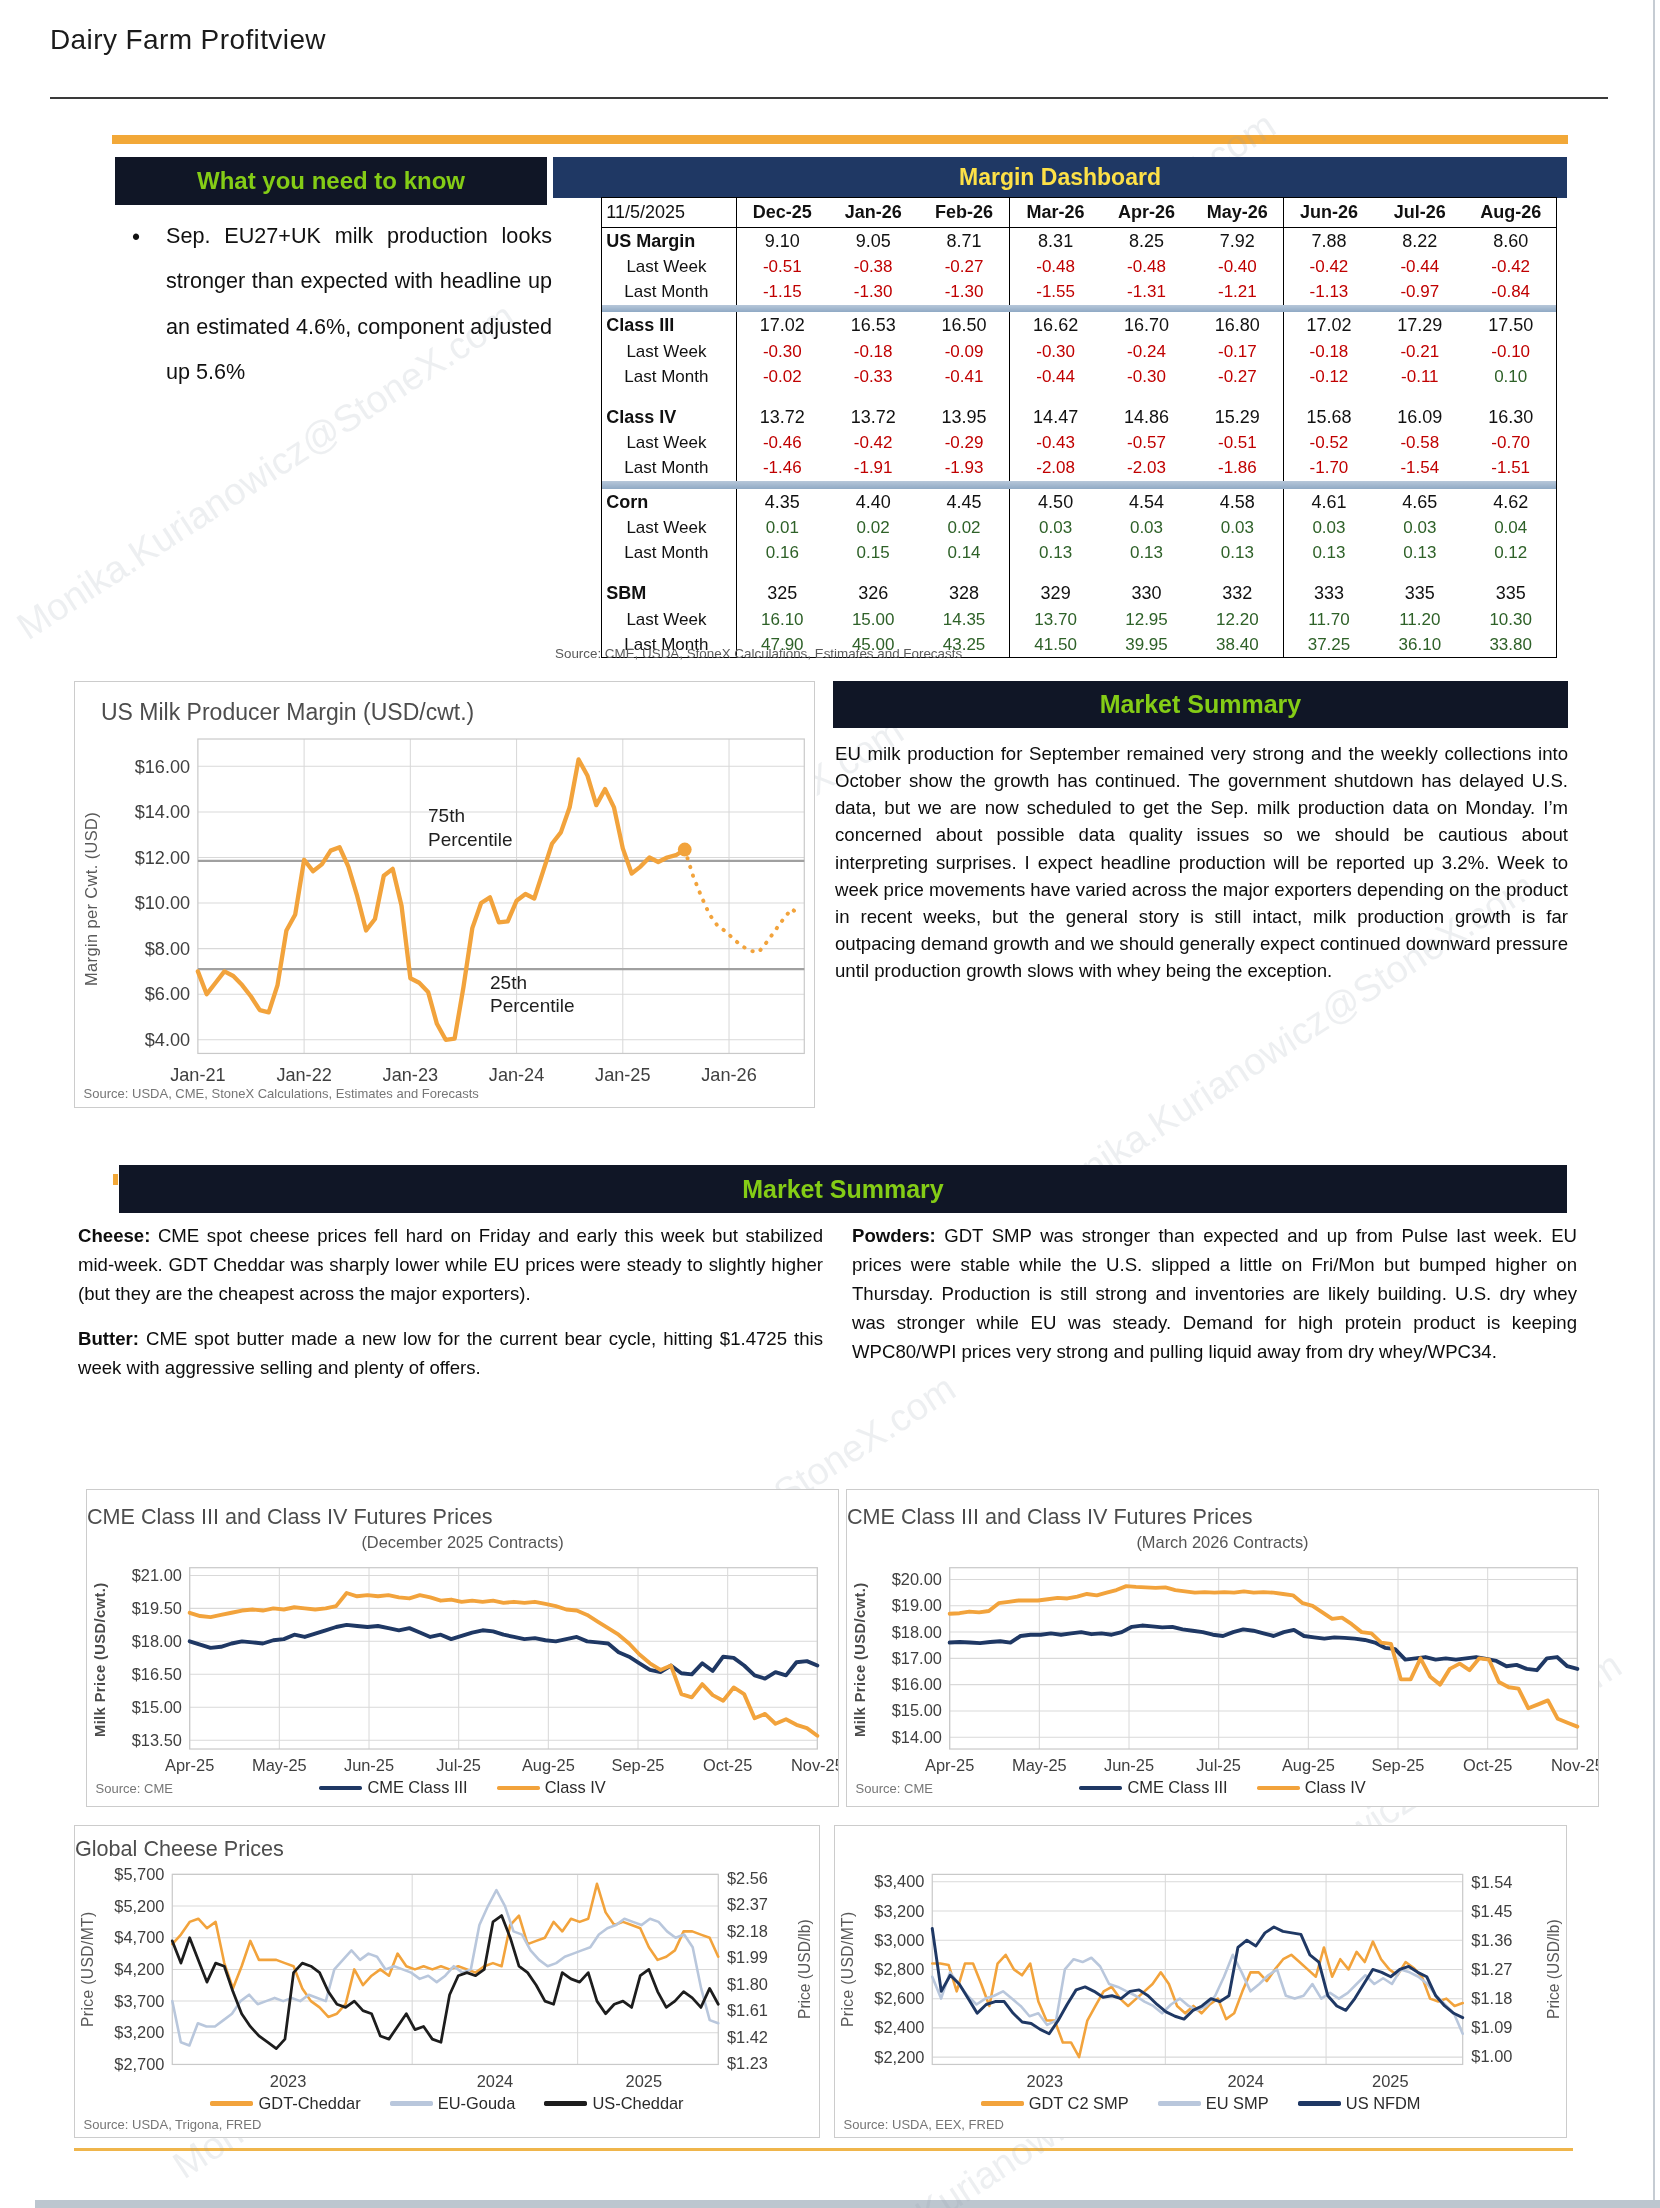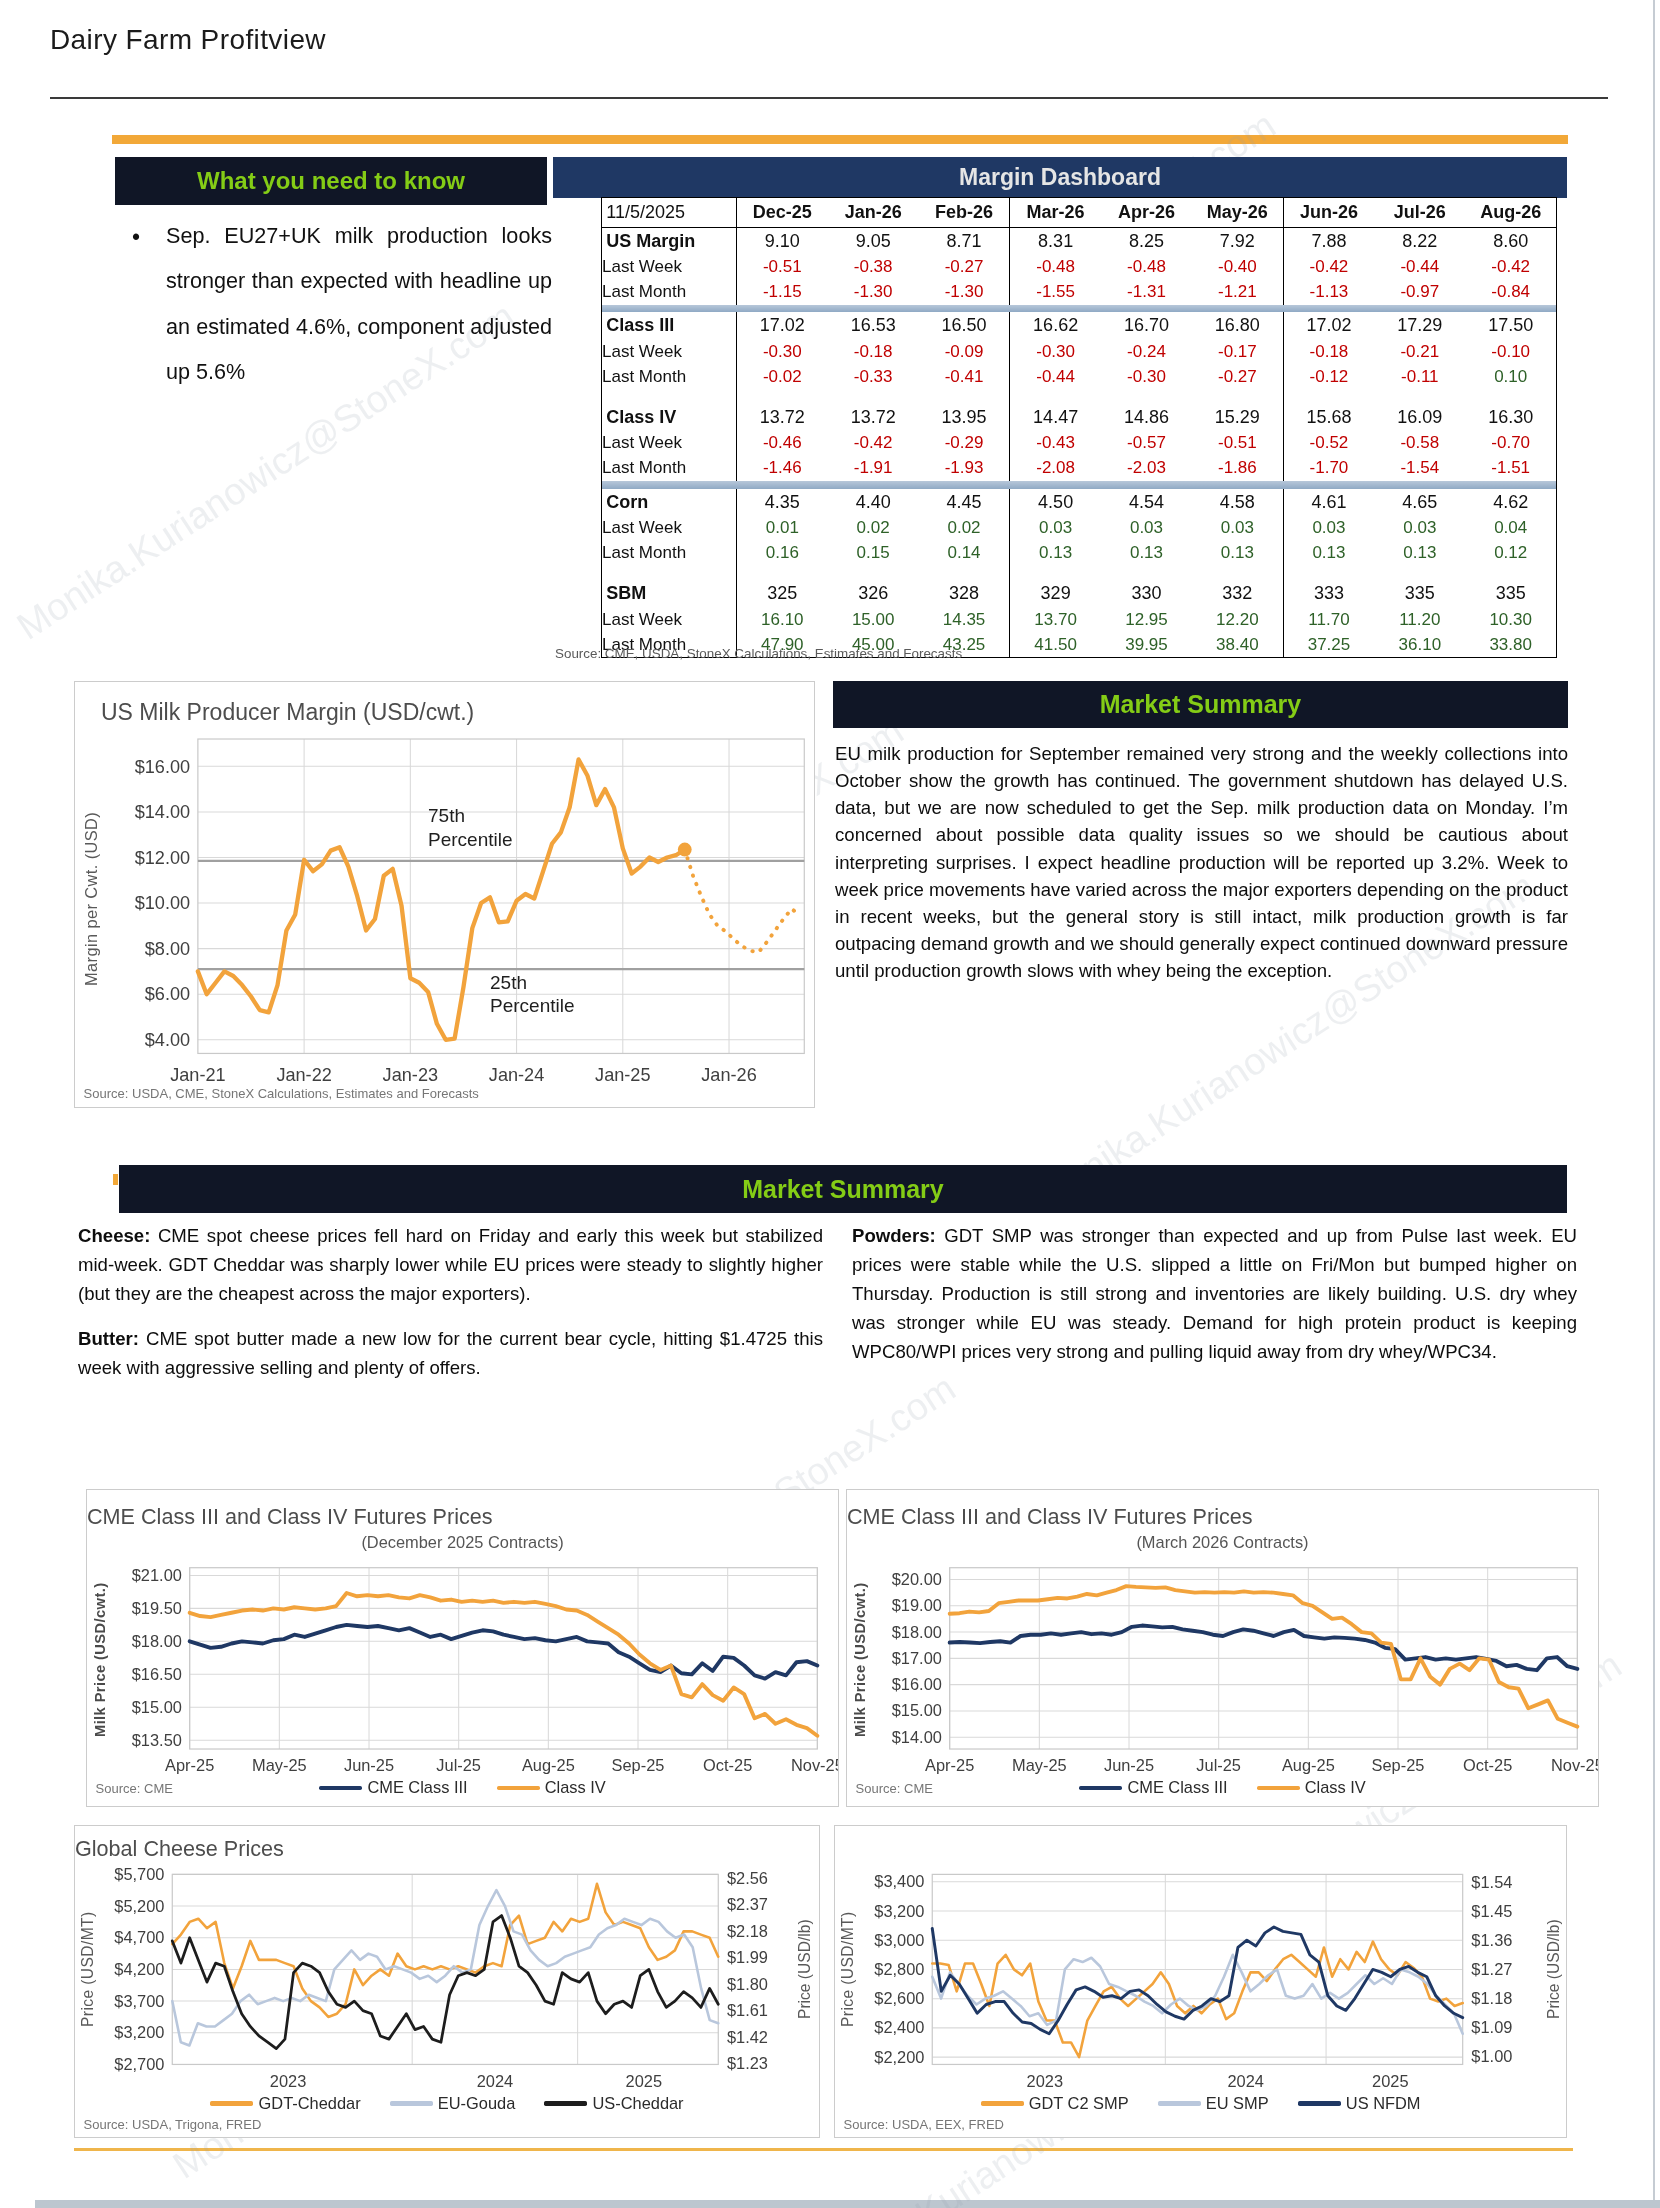--- a/index.html
+++ b/index.html
@@ -19,29 +19,29 @@
   .wyntk-banner{left:115px;top:157px;width:432px;height:48px;font-size:24px;}
   .ms-right-banner{left:833px;top:681px;width:735px;height:47px;font-size:25px;}
   .ms-bottom-banner{left:119px;top:1165px;width:1448px;height:48px;font-size:25px;}
   
   .bullets{left:118px;top:213px;width:434px;}
   .bullets ul{list-style:none;margin:0;padding:0;}
   .bullets li{position:relative;padding-left:48px;font-size:21.6px;line-height:2.1;text-align:justify;}
   .bullets li + li{margin-top:40px;}
   .bullets li::before{content:"\2022";position:absolute;left:14px;top:0;font-size:23px;}
   
-  .md-header{left:553px;top:157px;width:1014px;height:41px;background:#1F3864;color:#e5e5e5;
+  .md-header{left:553px;top:157px;width:1014px;height:41px;background:#1F3864;color:#fde047;
              font-weight:bold;font-size:23px;display:flex;align-items:center;justify-content:center;}
   .md-table-wrap{left:553px;top:197px;width:956px;padding-left:48px;}
   table.mdt{border-collapse:collapse;table-layout:fixed;width:100%;border:1.7px solid #000;background:#fff;}
   table.mdt td{text-align:center;padding:0;font-size:17.3px;overflow:hidden;white-space:nowrap;}
   table.mdt tr.hdr td{height:28.5px;font-weight:bold;font-size:18px;border-bottom:1.7px solid #000;}
   table.mdt tr.hdr td.lab{font-weight:400;}
   table.mdt td.lab{text-align:left;padding-left:4.3px;}
-  table.mdt td.labr{text-align:left;padding-right:5.2px;font-size:16.4px;}
+  table.mdt td.labr{text-align:center;padding-right:5.2px;font-size:16.4px;}
   table.mdt td.gsep{border-right:1.7px solid #000;}
   table.mdt tr.main td{height:27px;font-size:18px;}
   table.mdt tr.main td.lab{font-weight:bold;font-size:18px;}
   table.mdt tr.sub td{height:25px;font-size:17px;}
   table.mdt tr.bar td{height:7.8px;background:linear-gradient(#b7c7d9,#8fa9c4);}
   table.mdt tr.gap td{height:14.7px;}
   .neg{color:#C00000;} .pos{color:#2E6128;}
   .md-source{left:555px;top:646px;font-size:13.4px;color:#5a5a5a;}
   
   .chart-box{border:1.7px solid #cccccc;background:#fff;}

